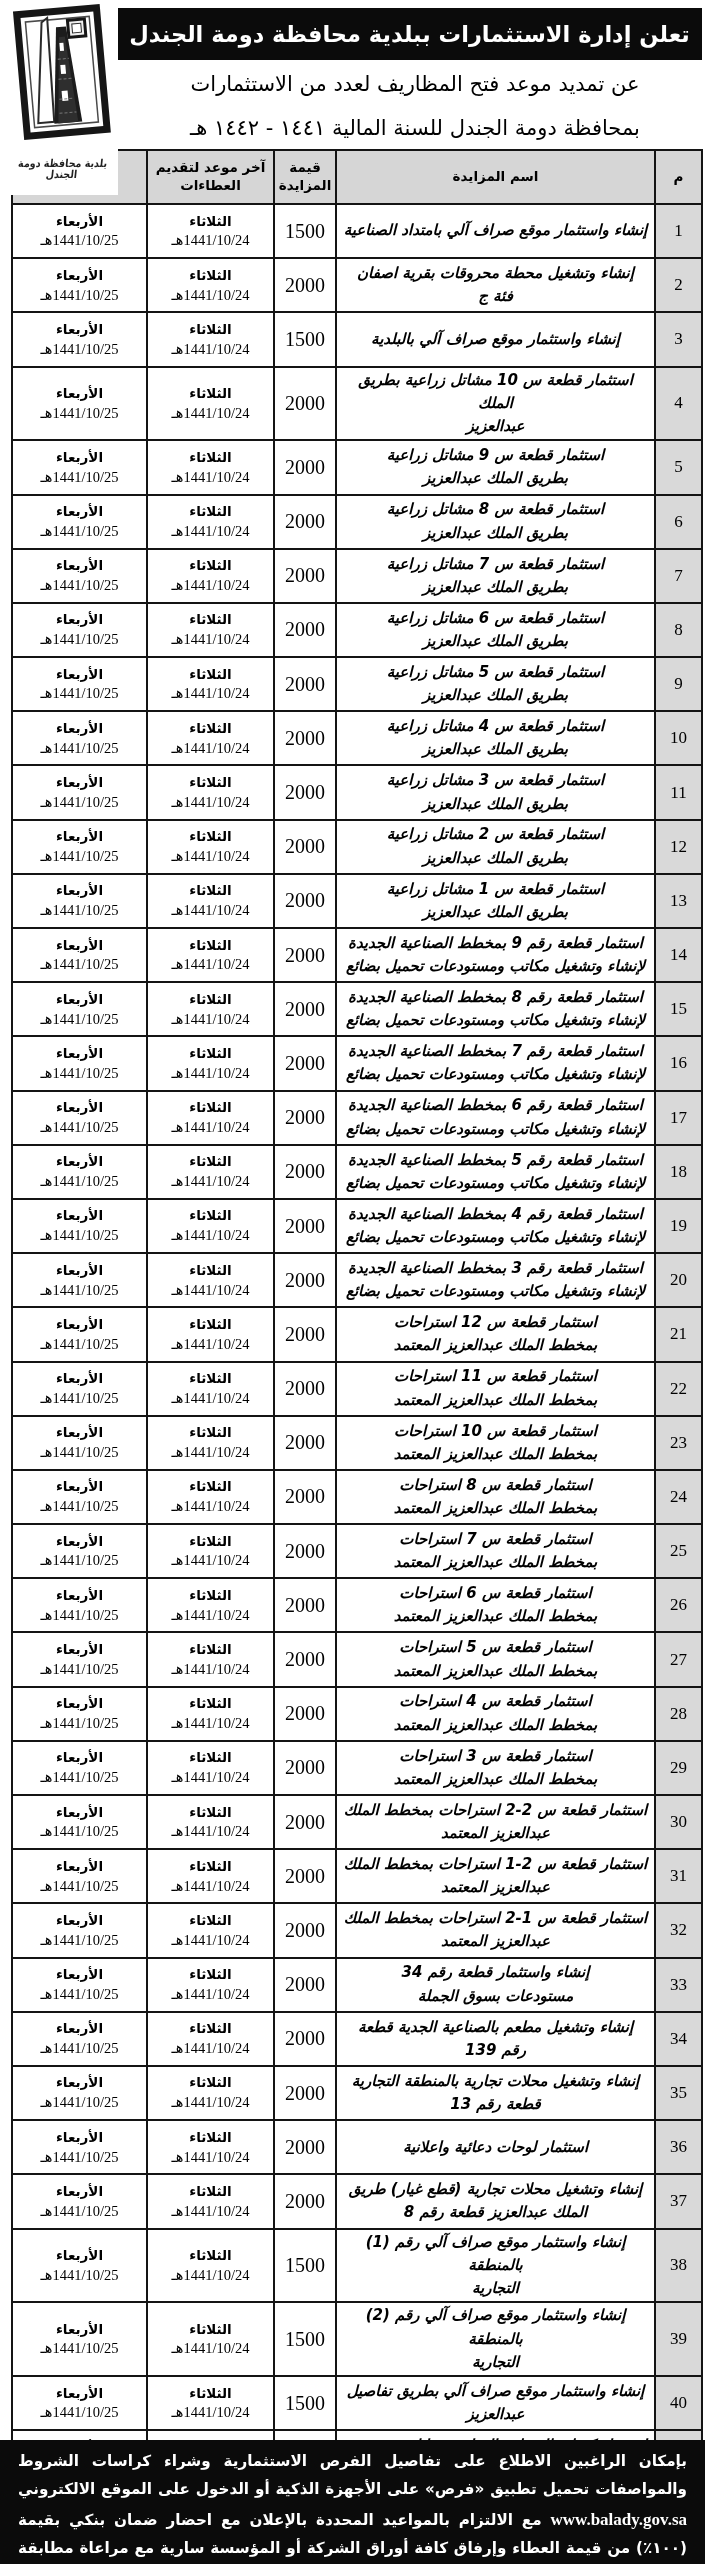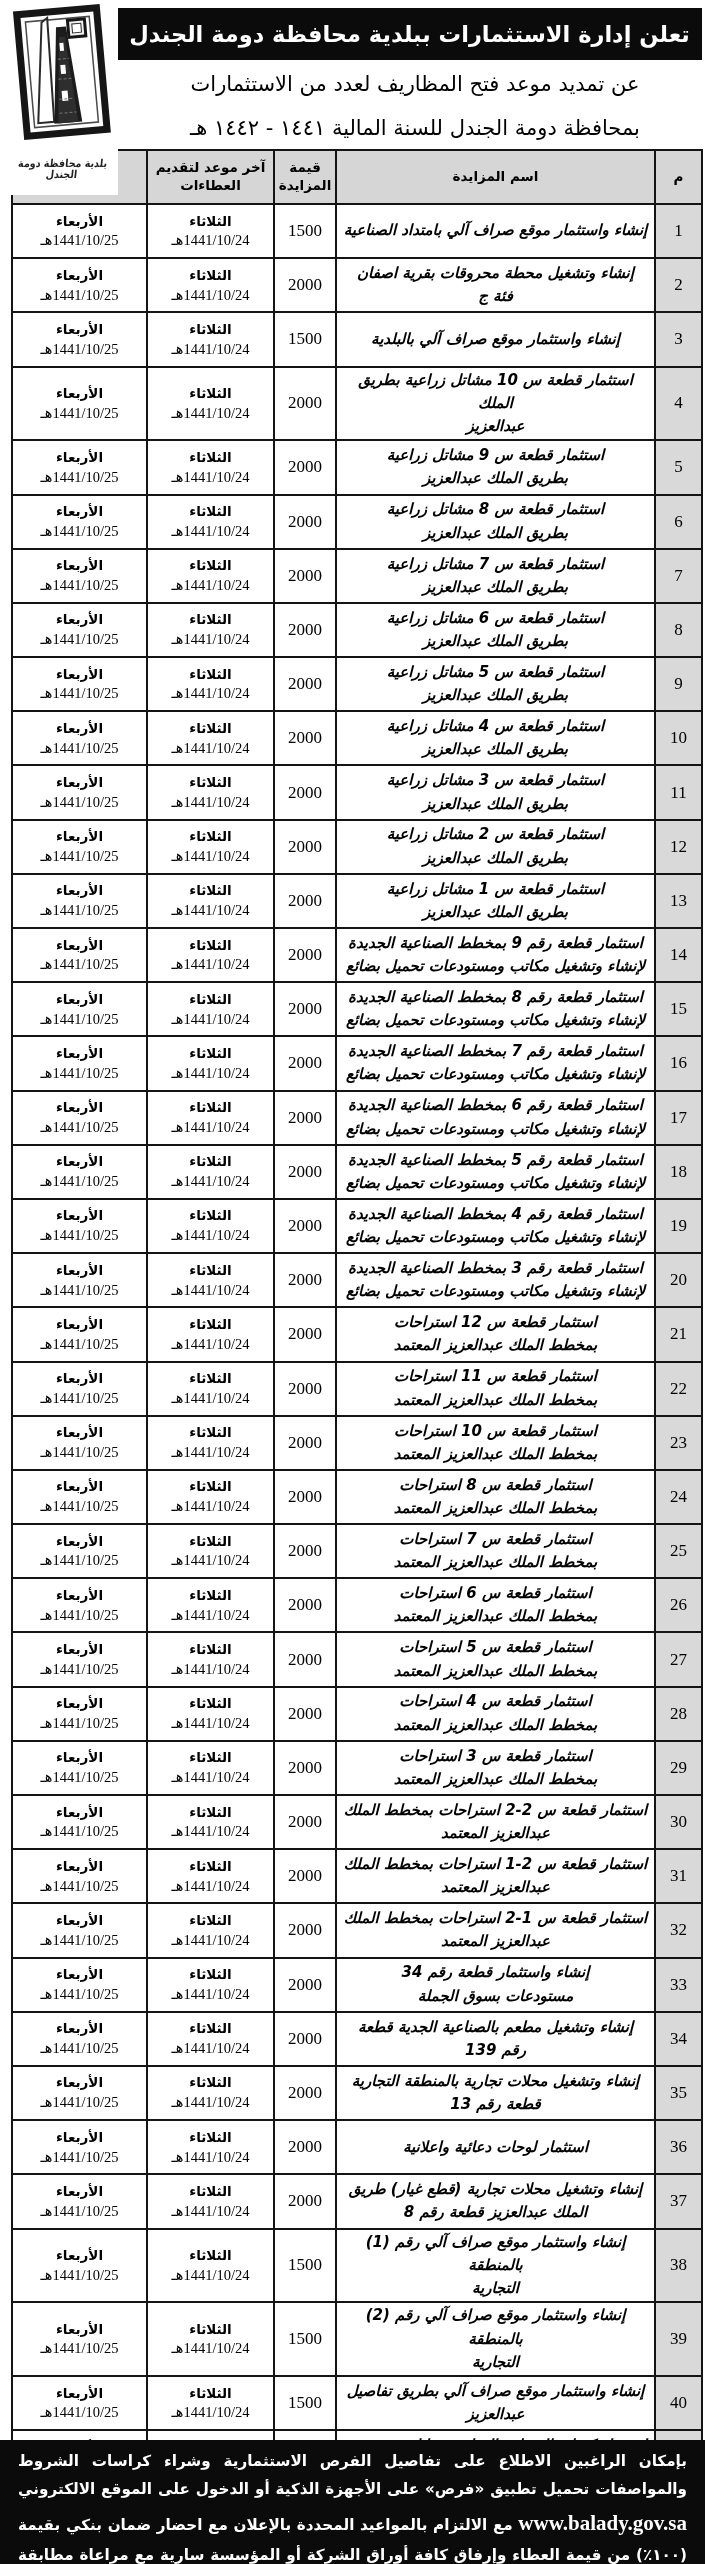--- a/index.html
+++ b/index.html
@@ -63,39 +63,39 @@
     font-family:"Liberation Serif","DejaVu Serif",serif;
     font-size:17px;
   }
   td.c-name{
     font-weight:bold;font-size:15px;line-height:1.55;
     white-space:pre-line;
     font-style:italic;
   }
   td.c-val{
     font-family:"Liberation Serif","DejaVu Serif",serif;
-    font-size:17px;
+    font-size:20px;
     border-radius:12px;
   }
   td.c-date .day{font-weight:bold;font-size:13.5px;line-height:1.4}
   td.c-date .hdate{
     font-family:"Liberation Serif","DejaVu Sans",serif;
     font-size:14.5px;line-height:1.4;
   }
   
   .footer{
     position:absolute;left:0;top:2440px;width:705px;height:124px;
     background:var(--footer_bg);color:#fff;
     padding:8px 18px 6px 18px;
     font-weight:bold;font-size:15.2px;line-height:1.83;
     text-align:justify;direction:rtl;overflow:hidden;
   }
   .footer .url{
     font-family:"Liberation Serif","DejaVu Serif",serif;
-    font-weight:bold;font-size:21px;
+    font-weight:bold;font-size:17px;
   }
 </style>
 </head>
 <body>
 
 <div class="banner">
   <span>تعلن إدارة الاستثمارات ببلدية محافظة دومة الجندل</span>
 </div>
 
 <div class="logo-box">

